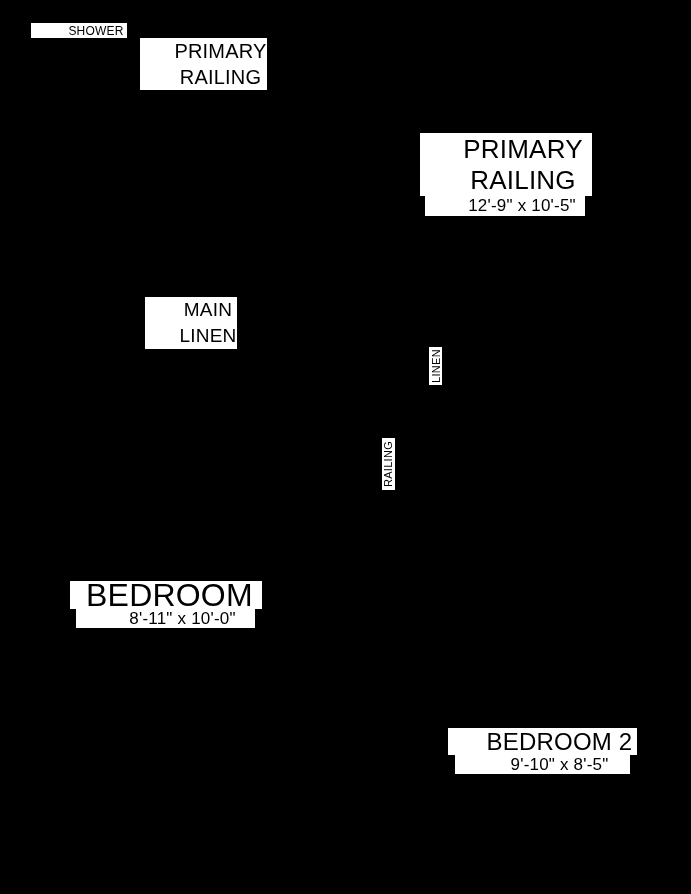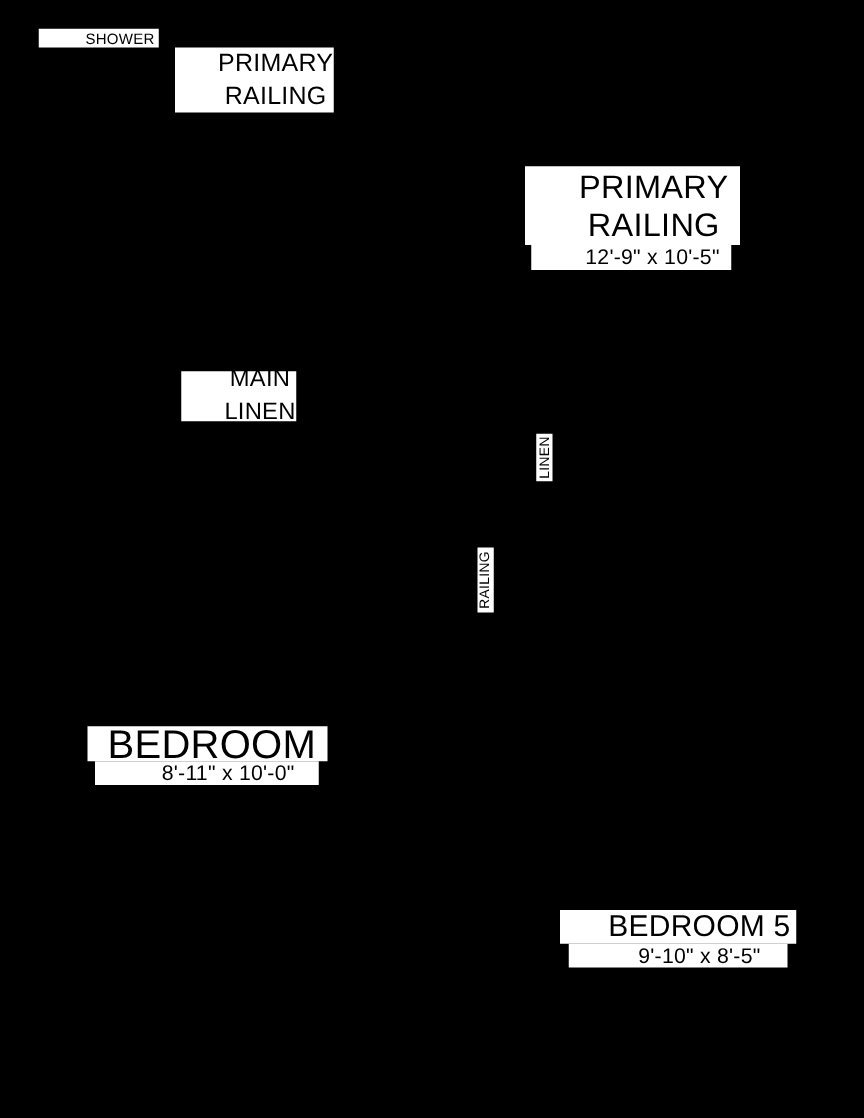--- a/index.html
+++ b/index.html
@@ -46,21 +46,21 @@
   }
 
   
   .shower { left: 31px; top: 23px; width: 62px; height: 15px; font-size: 12px; }
   
   .primary-ensuite { left: 140px; top: 38px; width: 93px; height: 52px; font-size: 20px; line-height: 26px; }
   
   .primary-bedroom-name { left: 420px; top: 133px; width: 138px; height: 63px; font-size: 26px; line-height: 31px; }
   .primary-bedroom-dims { left: 425px; top: 196px; width: 126px; height: 20px; font-size: 17px; }
   
-  .main-bath { left: 145px; top: 297px; width: 58px; height: 40px; font-size: 19px; line-height: 26px; }
+  .main-bath { left: 145px; top: 297px; width: 58px; height: 52px; font-size: 19px; line-height: 26px; }
   
   .linen { left: 429px; top: 347px; width: 13px; height: 38px; font-size: 11px; }
   
   .railing { left: 382px; top: 438px; width: 13px; height: 52px; font-size: 11px; }
   
   .bedroom3-name { left: 70px; top: 581px; width: 158px; height: 28px; font-size: 32px; }
   .bedroom3-dims { left: 76px; top: 609px; width: 145px; height: 19px; font-size: 17px; }
   
   .bedroom2-name { left: 448px; top: 728px; width: 155px; height: 27px; font-size: 24px; }
   .bedroom2-dims { left: 455px; top: 755px; width: 141px; height: 19px; font-size: 17px; }
@@ -101,19 +101,19 @@
   </div>
 
   <div class="label bedroom3-name">
     <span class="line">BEDROOM 3</span>
   </div>
   <div class="label bedroom3-dims">
     <span class="line">8'-11" x 10'-0"</span>
   </div>
 
   <div class="label bedroom2-name">
-    <span class="line">BEDROOM 5</span>
+    <span class="line">BEDROOM 2</span>
   </div>
   <div class="label bedroom2-dims">
     <span class="line">9'-10" x 8'-5"</span>
   </div>
 
 </div>
 
 </body></html>

